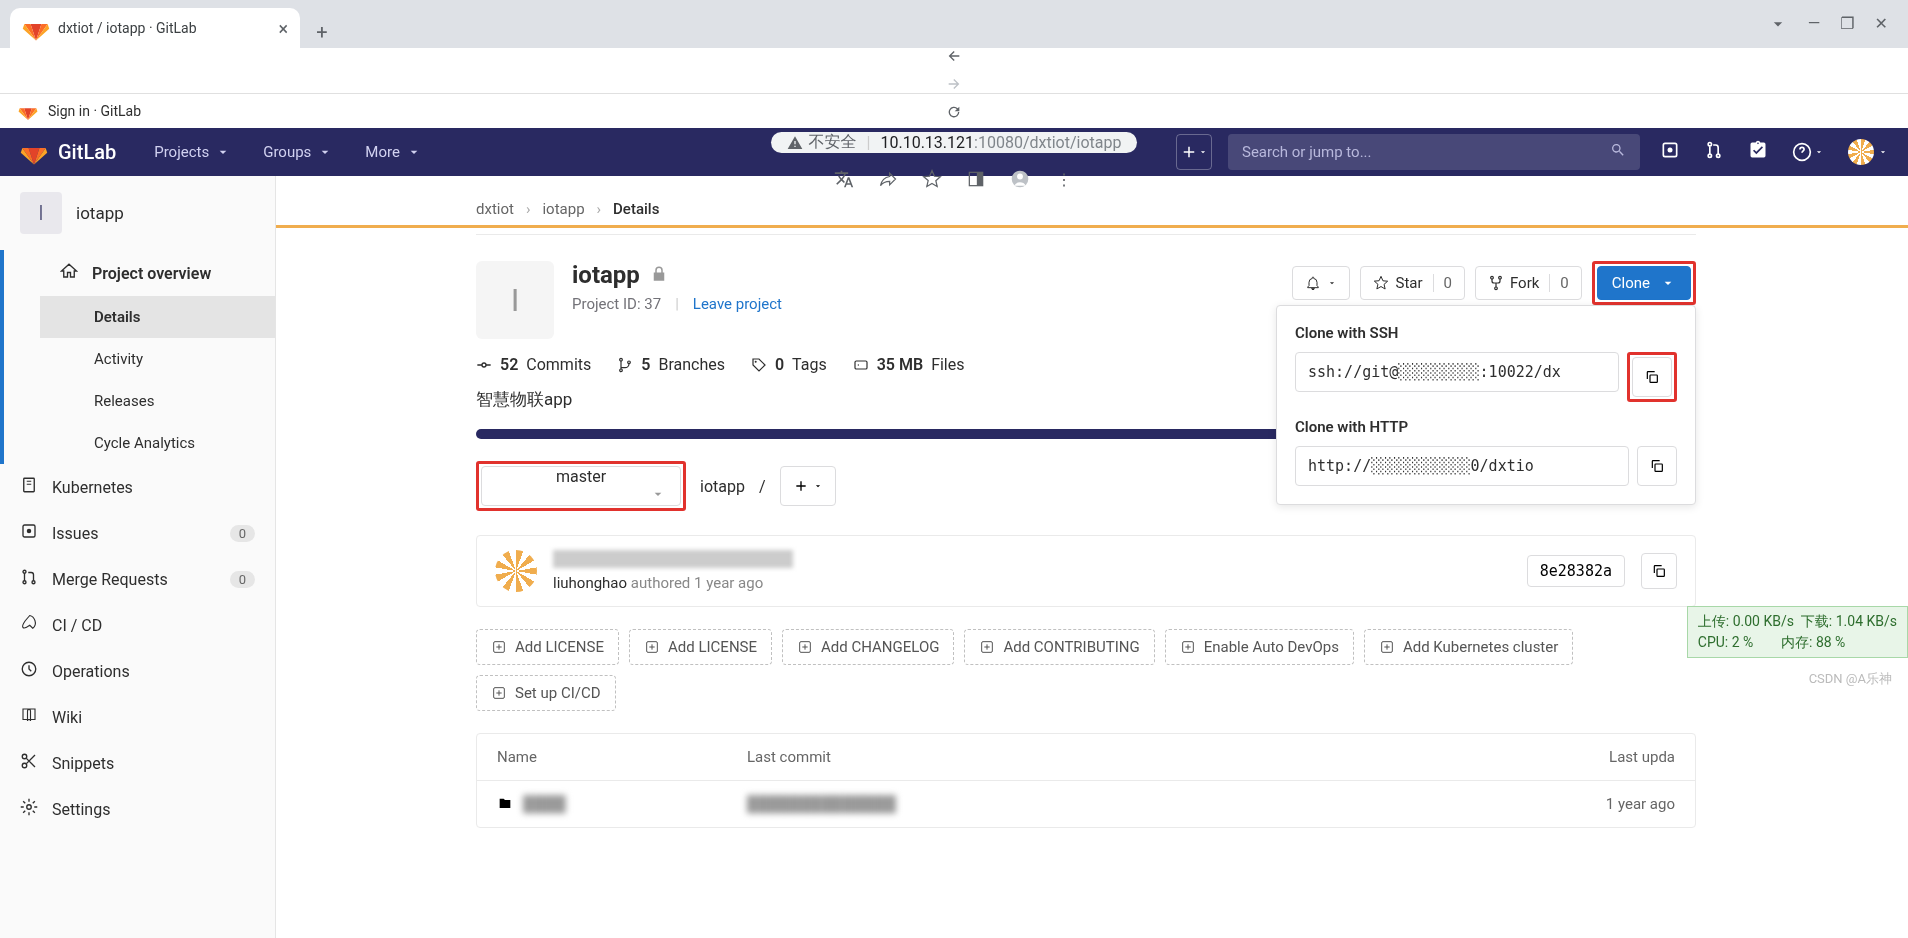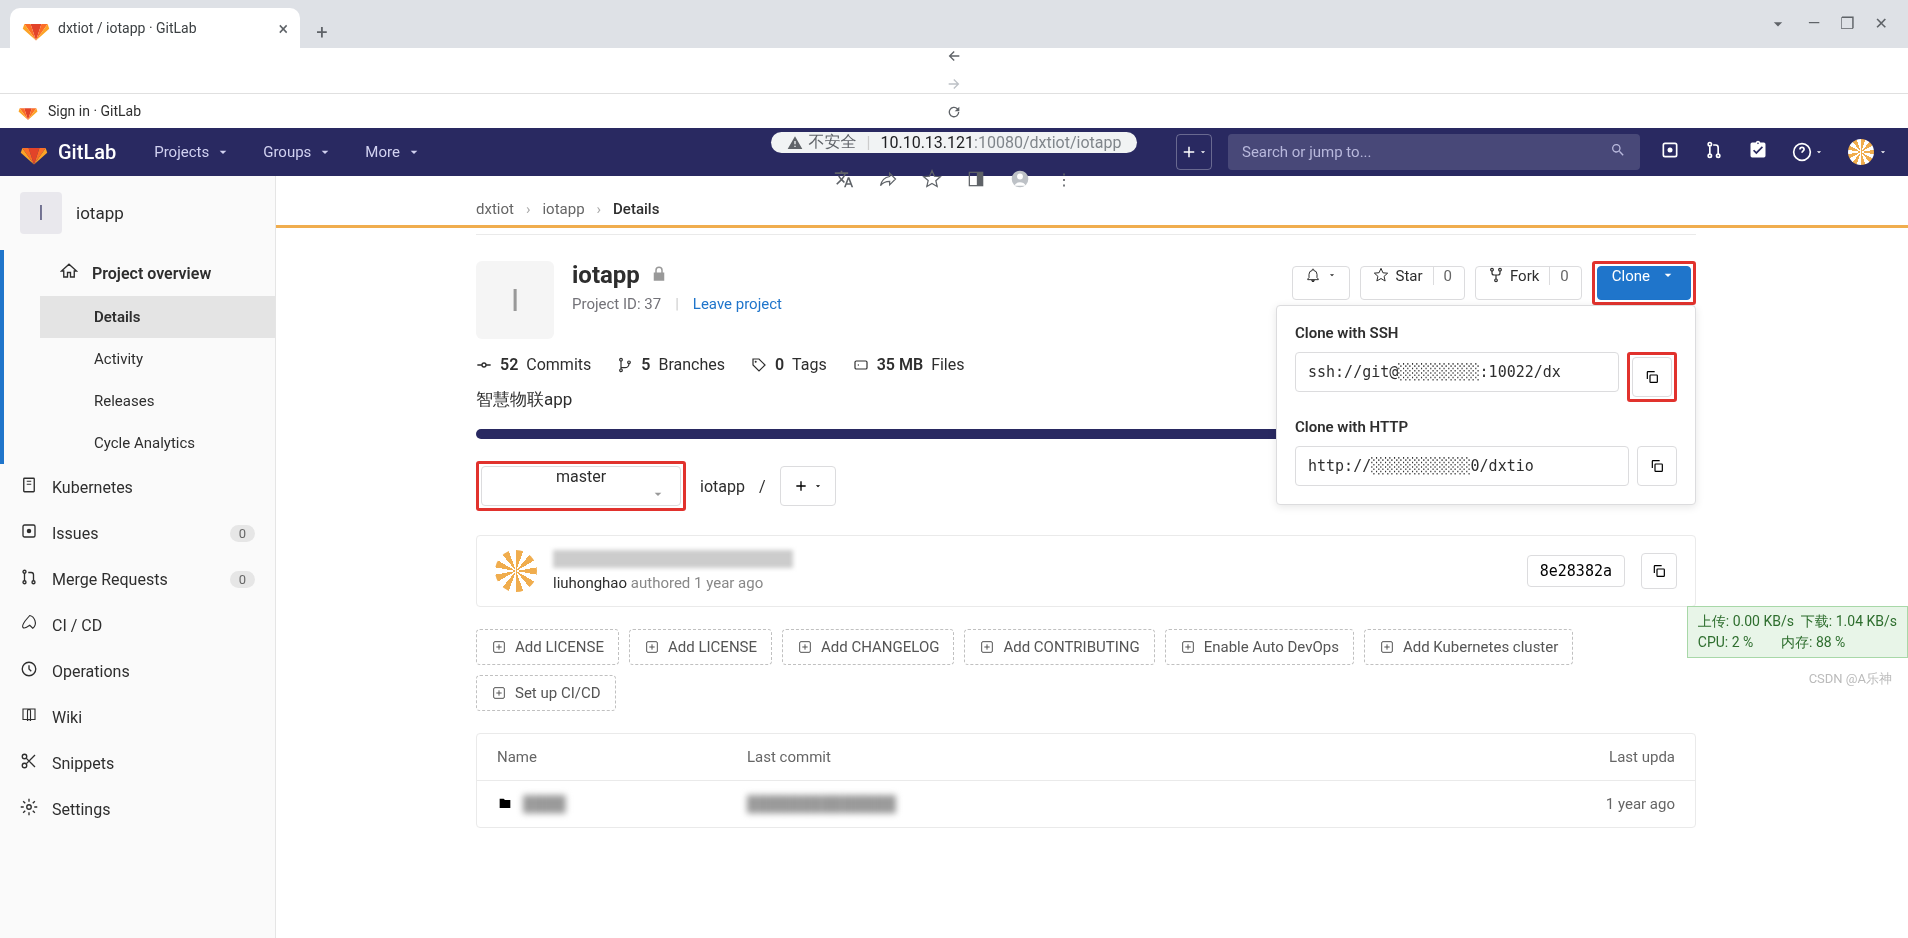--- a/index.html
+++ b/index.html
@@ -58,21 +58,21 @@
 .breadcrumb { display:flex; gap:8px; font-size:15px; color:#666; padding:8px 0 16px; border-bottom:1px solid #eaeaea; }
 .breadcrumb .sep::after { content:"›"; color:#aaa; margin:0 4px; }
 .breadcrumb .current { color:#2e2e2e; font-weight:500; }
 
 .project-header { display:flex; align-items:flex-start; padding:26px 0 12px; position:relative; }
 .proj-avatar { width:78px; height:78px; background:#f5f5f5; border-radius:6px; display:flex; align-items:center; justify-content:center; font-size:32px; color:#999; margin-right:18px; }
 .proj-info h1 { font-size:24px; color:#2e2e2e; display:flex; align-items:center; gap:10px; }
 .proj-meta { color:#737278; font-size:15px; margin-top:6px; display:flex; align-items:center; gap:14px; }
 .proj-meta a { color:#1f75cb; }
 .proj-actions { margin-left:auto; display:flex; gap:10px; align-items:center; }
-.btn { border:1px solid #dcdcde; background:#fff; border-radius:4px; height:34px; display:flex; align-items:flex-start; padding:0 12px; font-size:15px; color:#2e2e2e; gap:6px; }
+.btn { border:1px solid #dcdcde; background:#fff; border-radius:4px; height:34px; display:flex; align-items:center; padding:0 12px; font-size:15px; color:#2e2e2e; gap:6px; }
 .btn-count { border-left:1px solid #dcdcde; padding-left:10px; margin-left:4px; color:#666; }
 .btn-clone { background:#1f75cb; color:#fff; border-color:#1f75cb; gap:10px; padding:0 14px; }
 .red-box { border:3px solid #e1322d; padding:2px; border-radius:3px; }
 
 .clone-menu { position:absolute; right:0; top:70px; width:420px; background:#fff; border:1px solid #dcdcde; border-radius:4px; box-shadow:0 2px 8px rgba(0,0,0,0.1); padding:18px; z-index:10; }
 .clone-label { font-size:15px; font-weight:600; color:#2e2e2e; margin-bottom:10px; }
 .clone-row { display:flex; gap:8px; margin-bottom:16px; }
 .clone-input { flex:1; border:1px solid #dcdcde; border-radius:4px; height:40px; padding:0 12px; font-family:monospace; font-size:15px; color:#2e2e2e; }
 .clone-copy { width:40px; height:40px; border:1px solid #dcdcde; border-radius:4px; display:flex; align-items:center; justify-content:center; }
 

